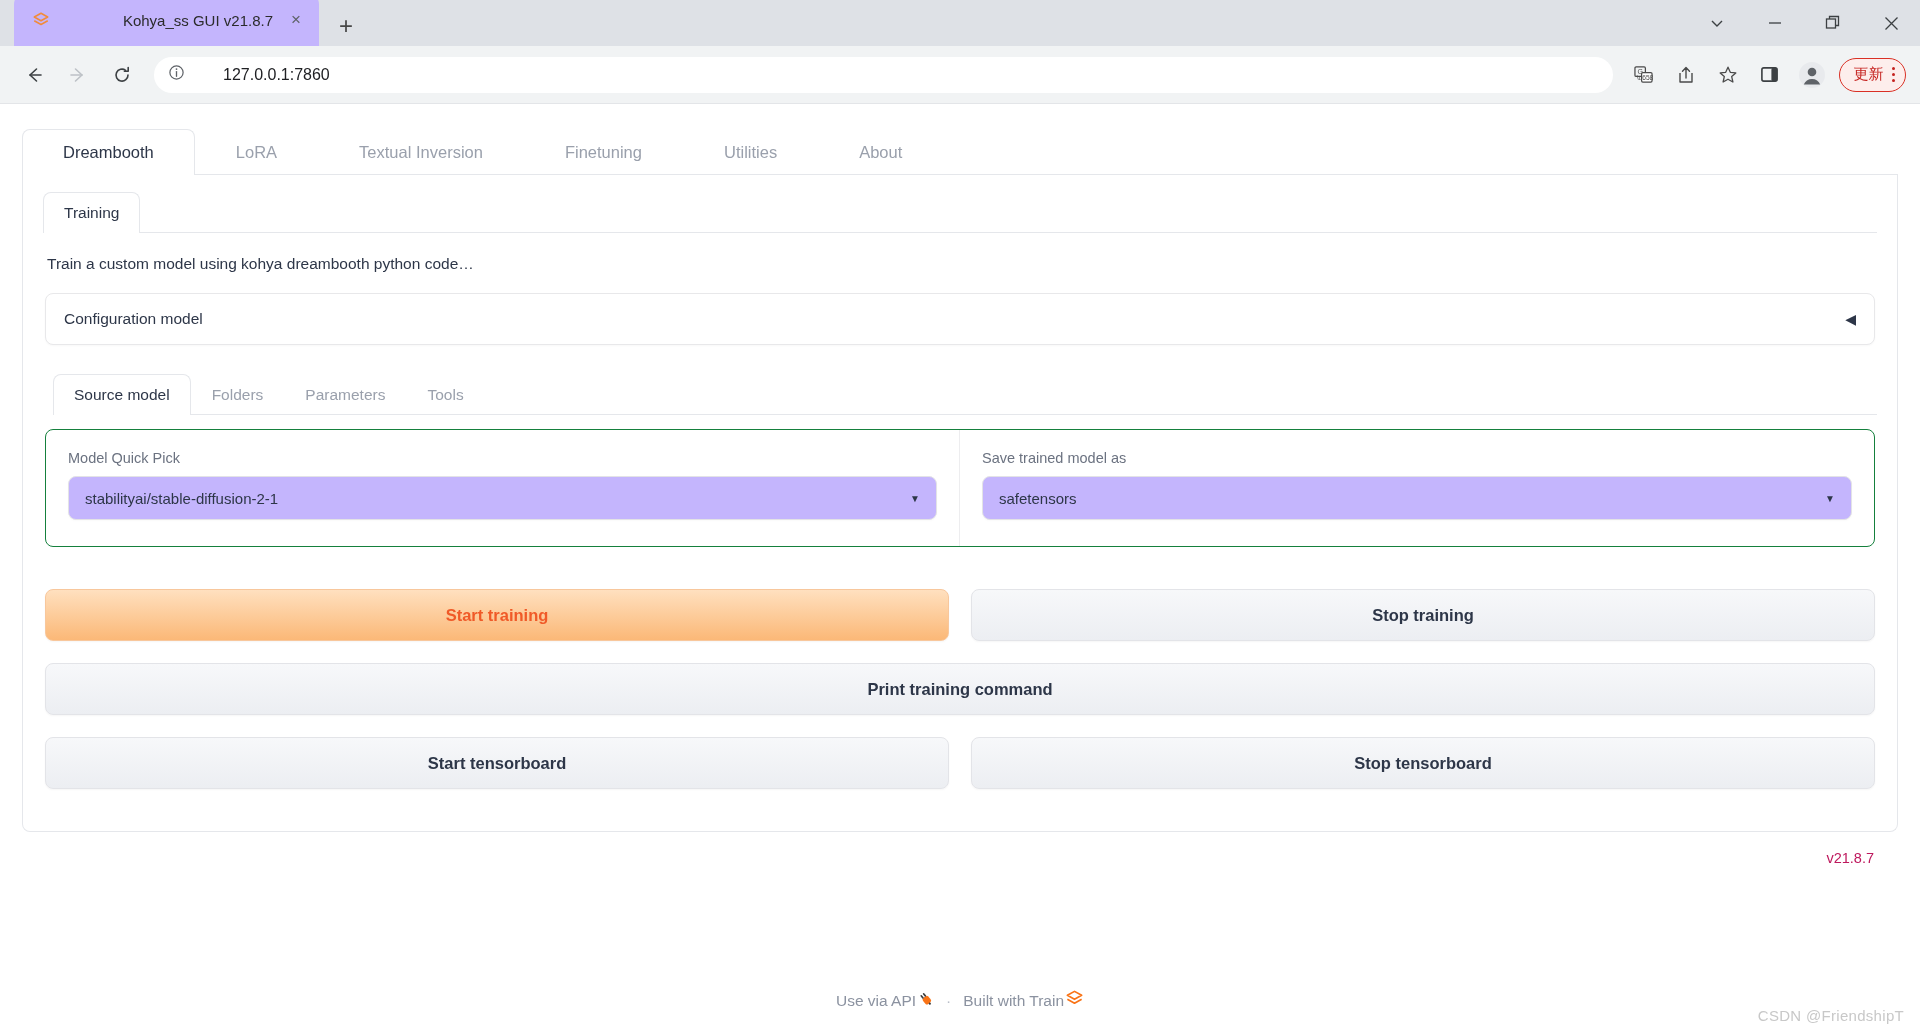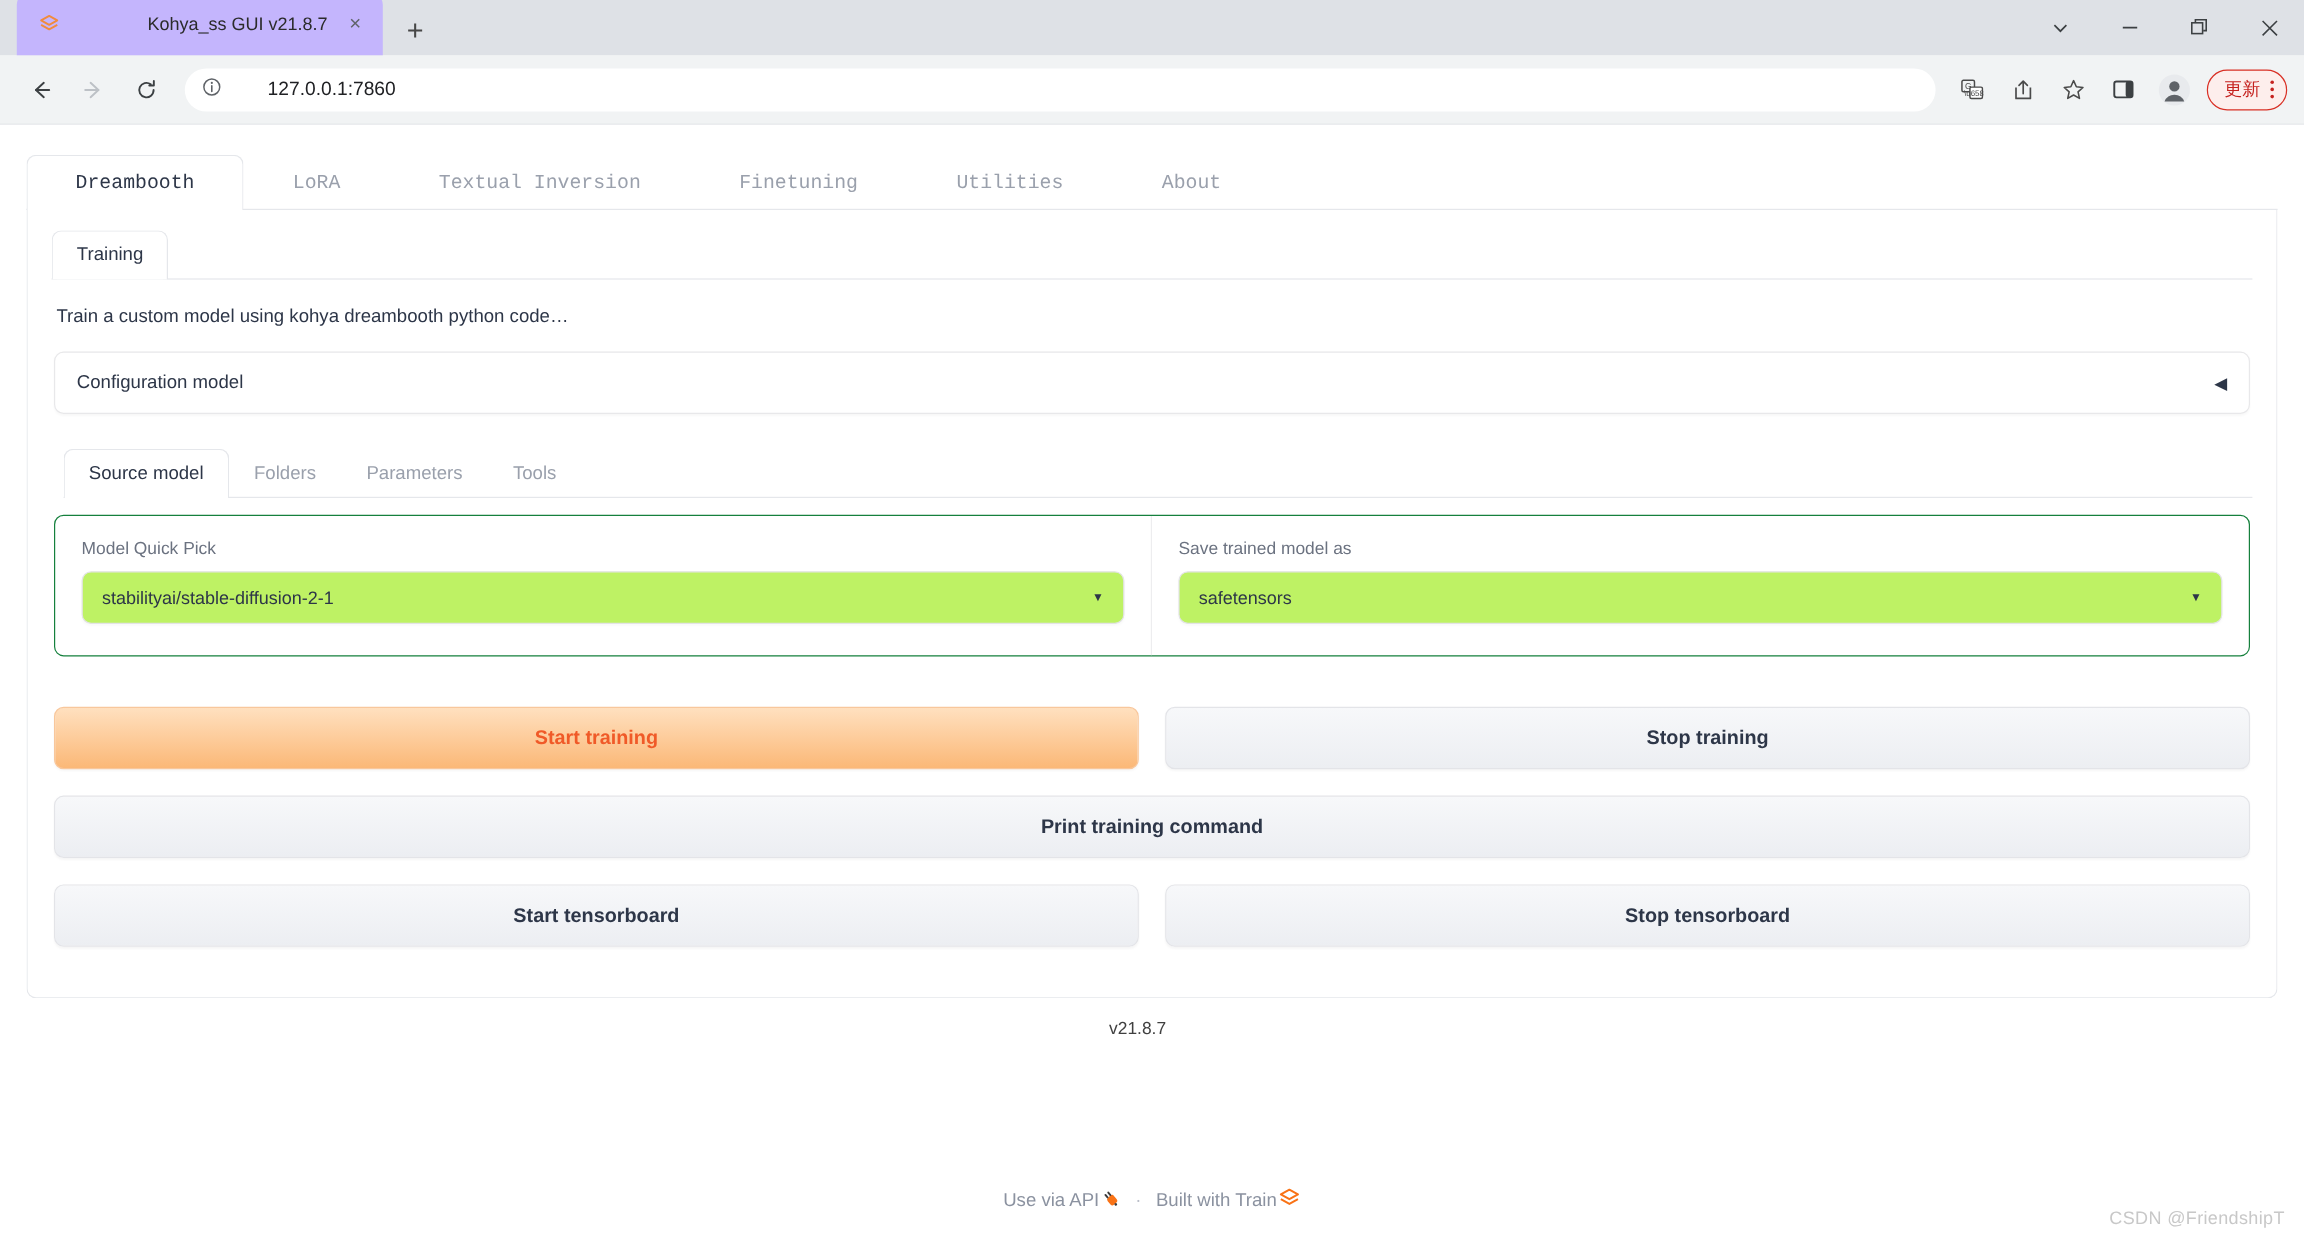--- a/index.html
+++ b/index.html
@@ -155,21 +155,20 @@
   .gr-tab {
     padding: 13px 40px;
     font-size: 16.5px;
     color: #9aa0ac;
     background: transparent;
     border: 1px solid transparent;
     border-bottom: none;
     white-space: nowrap;
     position: relative;
     top: 1px;
-    font-family: Liberation Mono, monospace;
   }
   .gr-tab.active {
     color: #2d3648;
     background: #ffffff;
     border-color: #e5e7eb;
     border-radius: 8px 8px 0 0;
   }
 
   .tab-panel {
     border: 1px solid #e5e7eb;
@@ -241,21 +240,21 @@
   .panel-col.left { border-right: 1px solid #ededef; }
   .field-label {
     font-size: 14.5px;
     color: #6b7280;
     margin-bottom: 10px;
   }
   .select-box {
     height: 44px;
     border: 1px solid #e3e3e6;
     border-radius: 8px;
-    background: #bef264;
+    background: #c4b5fd;
     display: flex;
     align-items: center;
     justify-content: space-between;
     padding: 0 16px;
     box-shadow: 0 1px 2px rgba(0,0,0,0.025);
   }
   .select-value { font-size: 15px; color: #2d3648; }
   .select-caret { font-size: 10px; color: #2d3648; }
 
   .spacer-row { height: 42px; }
@@ -282,23 +281,23 @@
     background: linear-gradient(to bottom, #f7f8fa 0%, #eceef2 100%);
     color: #2d3648;
   }
   .gr-btn.primary {
     background: linear-gradient(to bottom, #ffe0bf 0%, #fbb877 100%);
     border-color: #f8c79c;
     color: #f05a28;
   }
 
   .version-line {
-    text-align: center;
+    text-align: right;
     font-size: 14.5px;
-    color: #404040;
+    color: #be185d;
     padding: 18px 24px 0 0;
   }
 
   
   .gr-footer {
     position: absolute;
     left: 0; right: 0;
     top: 885px;
     display: flex;
     align-items: center;

